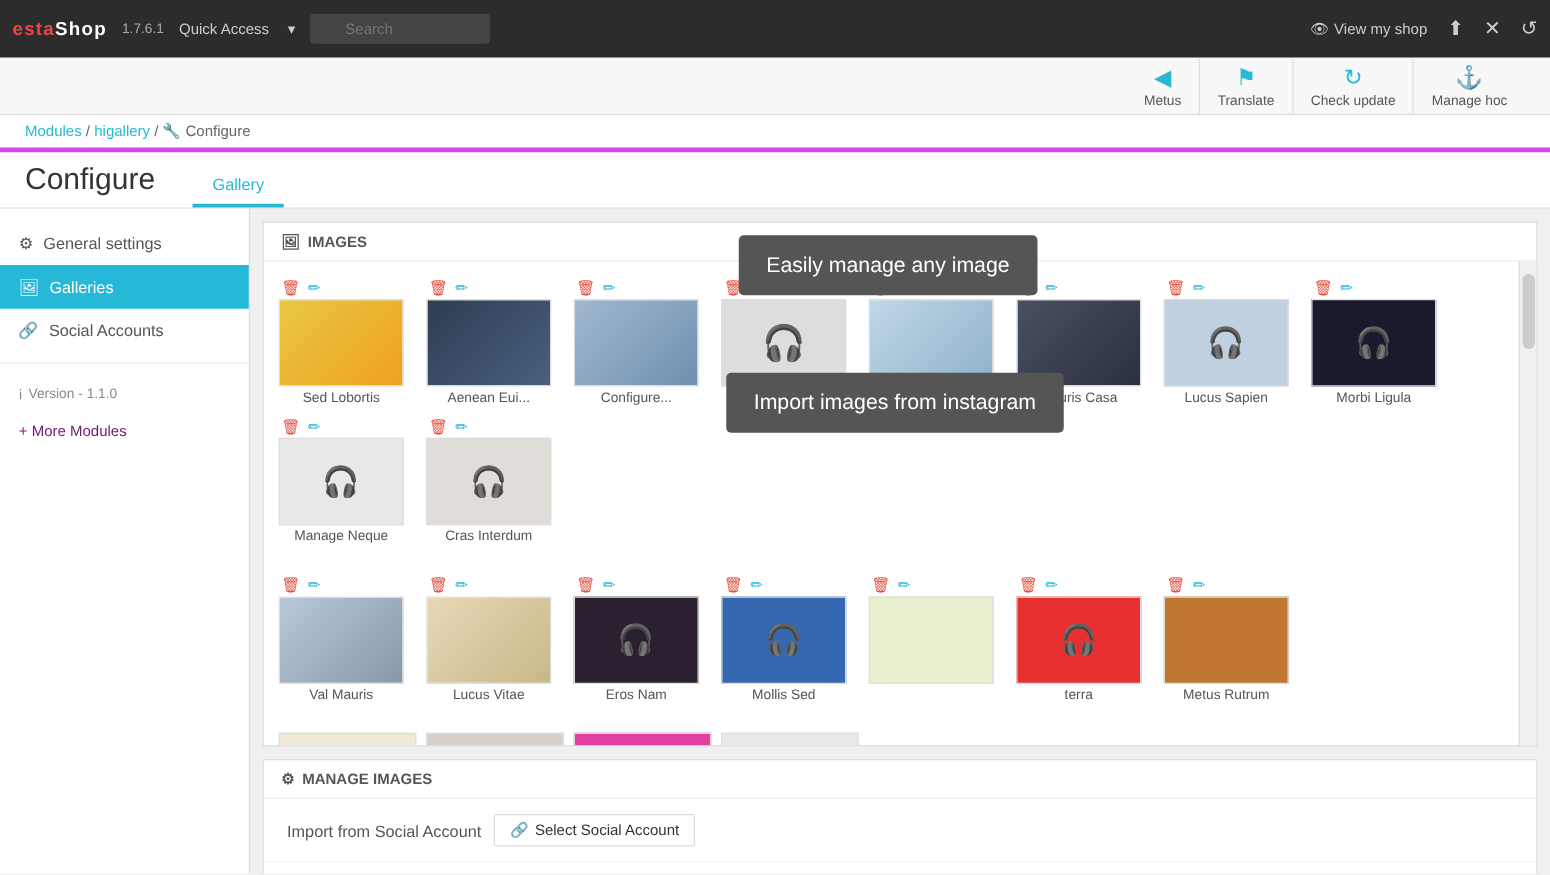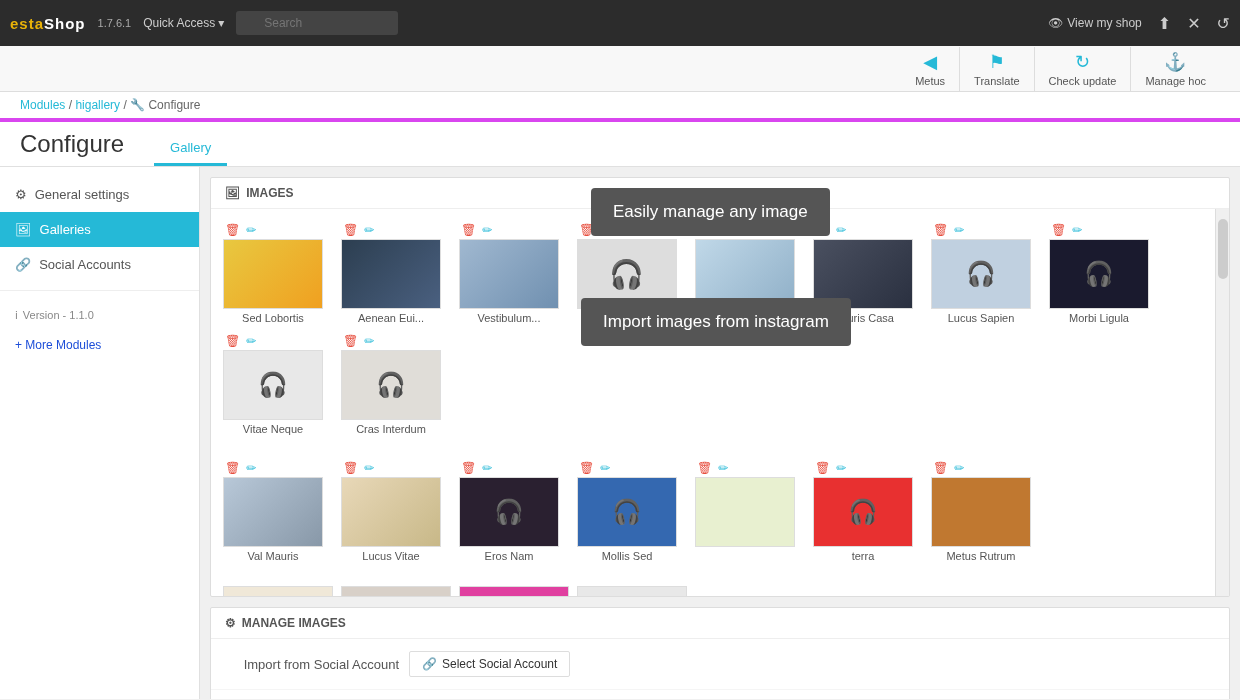--- a/index.html
+++ b/index.html
@@ -10,31 +10,31 @@
       background: #2c2c2c;
       height: 46px;
       display: flex;
       align-items: center;
       padding: 0 10px;
       color: #ccc;
       gap: 12px;
       position: relative;
     }
     .brand { color: #fff; font-weight: bold; font-size: 15px; letter-spacing: 1px; }
-    .brand span { color: #eab308; }
+    .brand span { color: #ef4444; }
     .version-badge { font-size: 11px; color: #aaa; }
-    .quick-access { color: #ccc; font-size: 12px; cursor: pointer; display: flex; align-items: center; gap: 3px; }
+    .quick-access { color: #ccc; font-size: 12px; cursor: pointer; display: flex; align-items: center; gap: 15px; }
     .search-box {
       background: #444;
       border: none;
       border-radius: 3px;
       padding: 5px 10px 5px 28px;
       color: #ccc;
       font-size: 12px;
-      width: 162px;
+      width: 144px;
       position: relative;
     }
     .search-wrap { position: relative; display: flex; align-items: center; }
     .search-wrap .s-icon { position: absolute; left: 8px; color: #999; font-size: 11px; }
     .nav-right { margin-left: auto; display: flex; align-items: center; gap: 16px; color: #ccc; font-size: 12px; }
     .nav-right-item { display: flex; align-items: center; gap: 4px; cursor: pointer; }
 
     
     .toolbar {
       background: #f8f8f8;
@@ -109,21 +109,21 @@
       align-items: center;
       gap: 8px;
       cursor: pointer;
       color: #555;
       font-size: 13px;
     }
     .sidebar-item.active { background: #25b9d7; color: #fff; }
     .sidebar-item .si-icon { font-size: 13px; }
     .sidebar-divider { height: 1px; background: #eee; margin: 8px 0; }
     .sidebar-version { padding: 8px 15px; font-size: 11px; color: #888; display: flex; align-items: center; gap: 5px; }
-    .sidebar-more { padding: 8px 15px; font-size: 12px; color: #1d4ed8; cursor: pointer; display: flex; align-items: center; gap: 5px; }
+    .sidebar-more { padding: 8px 15px; font-size: 12px; color: #701a75; cursor: pointer; display: flex; align-items: center; gap: 5px; }
 
     
     .content-area {
       flex: 1;
       overflow-y: auto;
       background: #f0f0f0;
       padding: 10px;
     }
 
     
@@ -183,21 +183,21 @@
       display: flex;
       flex-direction: column;
       align-items: center;
     }
     .scroll-thumb { width: 10px; height: 60px; background: #ccc; border-radius: 5px; margin-top: 10px; }
 
     
     .form-row {
       display: flex;
       align-items: center;
-      padding: 12px 28px;
+      padding: 12px 14px;
       border-bottom: 1px solid #f5f5f5;
       gap: 10px;
     }
     .form-label { width: 160px; text-align: right; font-size: 13px; color: #555; flex-shrink: 0; }
     .form-control-area { display: flex; align-items: center; gap: 8px; flex: 1; }
     .btn-outline {
       border: 1px solid #ddd;
       background: #fff;
       padding: 5px 12px;
       font-size: 12px;
@@ -367,21 +367,21 @@
               <div class="img-thumb-placeholder c2"></div>
               <div class="img-caption">Aenean Eui...</div>
             </div>
 
             <div class="img-item">
               <div class="img-actions">
                 <span class="trash-icon">🗑</span>
                 <span class="action-icon">✏</span>
               </div>
               <div class="img-thumb-placeholder c3"></div>
-              <div class="img-caption">Vestibulum...</div>
+              <div class="img-caption">Configure...</div>
             </div>
 
             <div class="img-item">
               <div class="img-actions">
                 <span class="trash-icon">🗑</span>
                 <span class="action-icon">✏</span>
               </div>
               <div class="img-thumb-placeholder c4" style="background:#ddd; display:flex; align-items:center; justify-content:center; font-size:28px;">🎧</div>
               <div class="img-caption">Interdum T...</div>
             </div>
@@ -421,21 +421,21 @@
               <div class="img-thumb-placeholder" style="background:#1a1a2e; display:flex; align-items:center; justify-content:center; font-size:24px;">🎧</div>
               <div class="img-caption">Morbi Ligula</div>
             </div>
 
             <div class="img-item">
               <div class="img-actions">
                 <span class="trash-icon">🗑</span>
                 <span class="action-icon">✏</span>
               </div>
               <div class="img-thumb-placeholder" style="background:#e8e8e8; display:flex; align-items:center; justify-content:center; font-size:24px;">🎧</div>
-              <div class="img-caption">Vitae Neque</div>
+              <div class="img-caption">Manage Neque</div>
             </div>
 
             <div class="img-item">
               <div class="img-actions">
                 <span class="trash-icon">🗑</span>
                 <span class="action-icon">✏</span>
               </div>
               <div class="img-thumb-placeholder" style="background:#e0ddd8; display:flex; align-items:center; justify-content:center; font-size:24px;">🎧</div>
               <div class="img-caption">Cras Interdum</div>
             </div>

